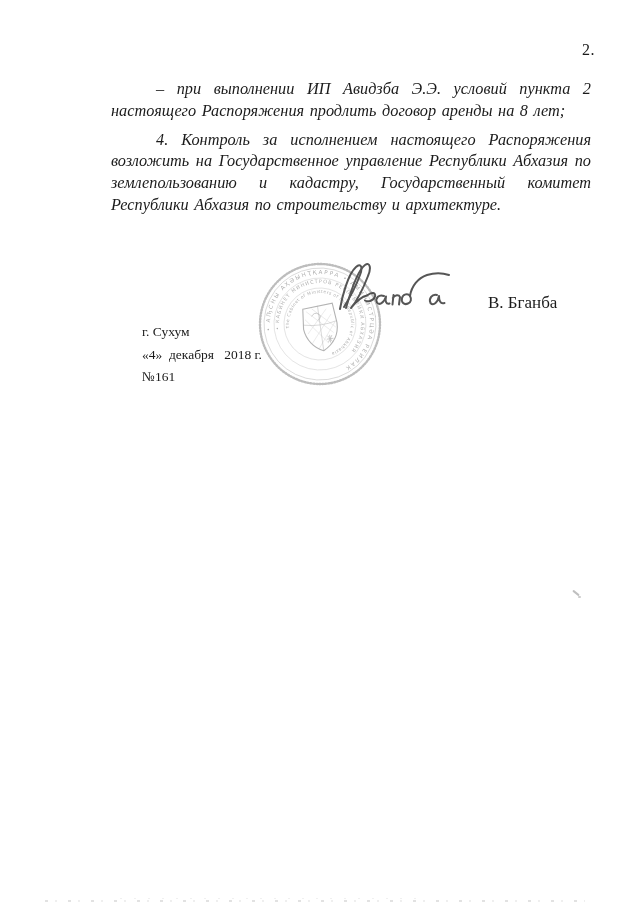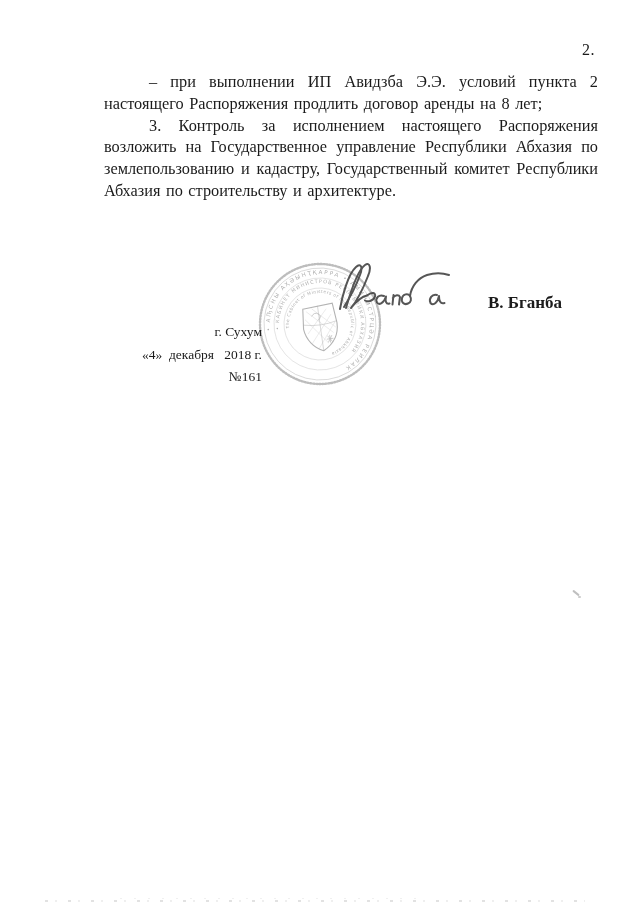--- a/index.html
+++ b/index.html
@@ -22,49 +22,49 @@
   .body-text {
     position: absolute;
     left: 104px;
     top: 71px;
     width: 494px;
     font-size: 16.3px;
     line-height: 21.8px;
     text-align: justify;
   }
   .body-text p {
-    margin: 0;
+    margin: 7px;
     text-indent: 45px;
     word-spacing: 1.5px;
+    font-style: italic;
   }
   .sig-title {
     position: absolute;
     left: 143px;
     top: 293px;
     font-size: 17px;
     font-weight: bold;
   }
   .sig-name {
     position: absolute;
     left: 488px;
     top: 293px;
     font-size: 17px;
-    font-weight: bold;
+    font-weight: normal;
   }
   .details {
     position: absolute;
     left: 142px;
     top: 323px;
     font-size: 13.5px;
     line-height: 17px;
   }
   .details .detail-line {
     margin-bottom: 5.5px;
     white-space: pre;
-    text-align: right;
   }
   .stamp-wrap {
     position: absolute;
     left: 256px;
     top: 260px;
     width: 128px;
     height: 128px;
     opacity: 0.85;
     filter: blur(0.3px);
   }
@@ -124,21 +124,21 @@
 </style>
 </head>
 <body>
 
 <div class="page">
 
   <div class="page-number">2.</div>
 
   <div class="body-text">
     <p>– при выполнении ИП Авидзба Э.Э. условий пункта 2 настоящего Распоряжения продлить договор аренды на 8 лет;</p>
-    <p>3. Контроль за исполнением настоящего Распоряжения возложить на Государственное управление Республики Абхазия по землепользованию и кадастру, Государственный комитет Республики Абхазия по строительству и архитектуре.</p>
+    <p>4. Контроль за исполнением настоящего Распоряжения возложить на Государственное управление Республики Абхазия по землепользованию и кадастру, Государственный комитет Республики Абхазия по строительству и архитектуре.</p>
   </div>
 
   <div class="sig-name">В. Бганба</div>
 
   <div class="stamp-wrap">
     <svg width="128" height="128" viewBox="0 0 128 128">
       <defs>
         <path id="ring-outer" d="M 14,64 A 50,50 0 1 1 114,64 A 50,50 0 1 1 14,64"></path>
         <path id="ring-mid" d="M 23,64 A 41,41 0 1 1 105,64 A 41,41 0 1 1 23,64"></path>
         <path id="ring-inner" d="M 33,64 A 31,31 0 1 1 95,64 A 31,31 0 1 1 33,64"></path>

